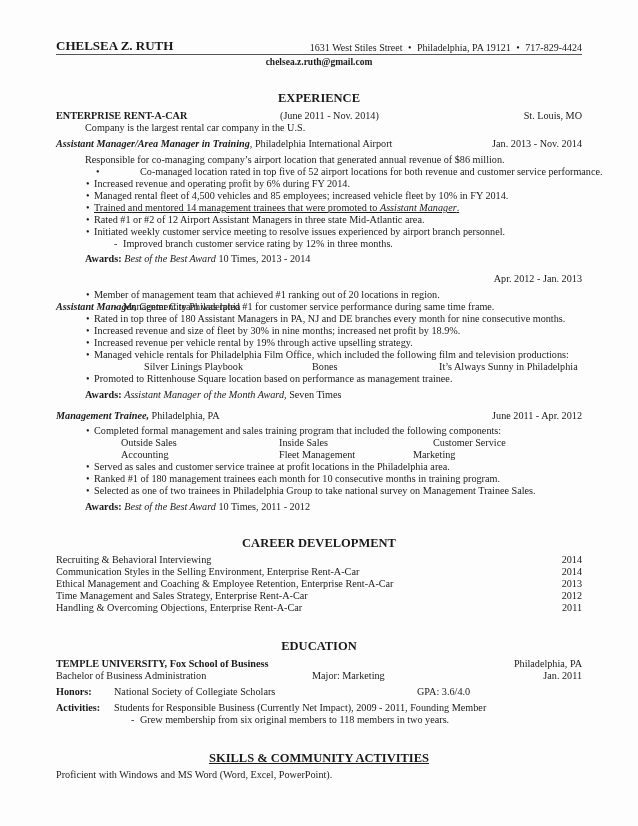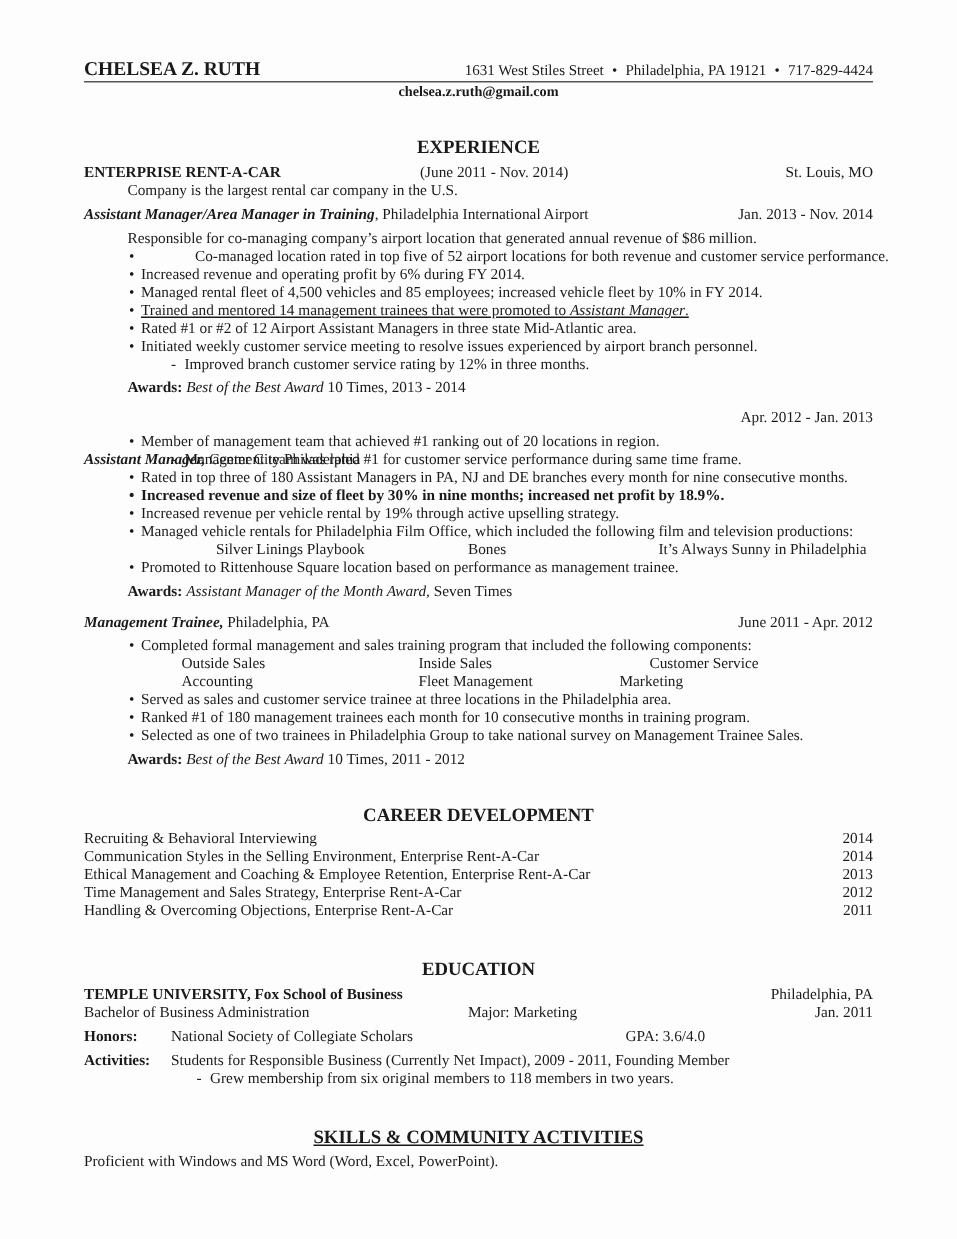--- a/index.html
+++ b/index.html
@@ -36,42 +36,42 @@
   <div class="abs b" style="left:0; top:110px;">ENTERPRISE RENT-A-CAR</div>
   <div class="abs" style="left:224px; top:110px;">(June 2011 - Nov. 2014)</div>
   <div class="abs right" style="right:0; top:110px;">St. Louis, MO</div>
   <div class="abs" style="left:29px; top:122px;">Company is the largest rental car company in the U.S.</div>
 
   <div class="abs" style="left:0; top:138px;">
     <span class="b i">Assistant Manager/Area Manager in Training</span><span>, Philadelphia International Airport</span>
   </div>
   <div class="abs right" style="right:0; top:138px;">Jan. 2013 - Nov. 2014</div>
   <div class="abs" style="left:29px; top:154px;">Responsible for co-managing company’s airport location that generated annual revenue of $86 million.</div>
-  <div class="abs bullet" style="left:38px; top:166px;padding-left:36px;">Co-managed location rated in top five of 52 airport locations for both revenue and customer service performance.</div>
+  <div class="abs bullet" style="left:48px; top:166px;padding-left:36px;">Co-managed location rated in top five of 52 airport locations for both revenue and customer service performance.</div>
   <div class="abs bullet" style="left:38px; top:178px;">Increased revenue and operating profit by 6% during FY 2014.</div>
   <div class="abs bullet" style="left:38px; top:190px;">Managed rental fleet of 4,500 vehicles and 85 employees; increased vehicle fleet by 10% in FY 2014.</div>
   <div class="abs bullet" style="left:38px; top:202px;text-decoration:underline;">
     <span>Trained and mentored 14 management trainees that were promoted to </span><span class="i">Assistant Manager</span><span>.</span>
   </div>
   <div class="abs bullet" style="left:38px; top:214px;">Rated #1 or #2 of 12 Airport Assistant Managers in three state Mid-Atlantic area.</div>
   <div class="abs bullet" style="left:38px; top:226px;">Initiated weekly customer service meeting to resolve issues experienced by airport branch personnel.</div>
   <div class="abs dash" style="left:67px; top:238px;">Improved branch customer service rating by 12% in three months.</div>
   <div class="abs" style="left:29px; top:253px;">
     <span class="b">Awards:</span>
     <span class="i">Best of the Best Award</span><span> 10 Times, 2013 - 2014</span>
   </div>
 
   <div class="abs" style="left:0; top:273px;margin-top:28px;">
     <span class="b i">Assistant Manager,</span><span> Center City Philadelphia</span>
   </div>
   <div class="abs right" style="right:0; top:273px;">Apr. 2012 - Jan. 2013</div>
   <div class="abs bullet" style="left:38px; top:289px;">Member of management team that achieved #1 ranking out of 20 locations in region.</div>
   <div class="abs dash" style="left:67px; top:301px;">Management team was rated #1 for customer service performance during same time frame.</div>
   <div class="abs bullet" style="left:38px; top:313px;">Rated in top three of 180 Assistant Managers in PA, NJ and DE branches every month for nine consecutive months.</div>
-  <div class="abs bullet" style="left:38px; top:325px;font-weight:bold;">Increased revenue and size of fleet by 30% in nine months; increased net profit by 18.9%.</div>
+  <div class="abs bullet" style="left:38px; top:325px;">Increased revenue and size of fleet by 30% in nine months; increased net profit by 18.9%.</div>
   <div class="abs bullet" style="left:38px; top:337px;">Increased revenue per vehicle rental by 19% through active upselling strategy.</div>
   <div class="abs bullet" style="left:38px; top:349px;">Managed vehicle rentals for Philadelphia Film Office, which included the following film and television productions:</div>
   <div class="abs" style="left:88px; top:361px;">Silver Linings Playbook</div>
   <div class="abs" style="left:256px; top:361px;">Bones</div>
   <div class="abs" style="left:383px; top:361px;">It’s Always Sunny in Philadelphia</div>
   <div class="abs bullet" style="left:38px; top:373px;">Promoted to Rittenhouse Square location based on performance as management trainee.</div>
   <div class="abs" style="left:29px; top:389px;">
     <span class="b">Awards:</span>
     <span class="i">Assistant Manager of the Month Award,</span><span> Seven Times</span>
   </div>
@@ -80,21 +80,21 @@
     <span class="b i">Management Trainee,</span><span> Philadelphia, PA</span>
   </div>
   <div class="abs right" style="right:0; top:410px;">June 2011 - Apr. 2012</div>
   <div class="abs bullet" style="left:38px; top:425px;">Completed formal management and sales training program that included the following components:</div>
   <div class="abs" style="left:65px; top:437px;">Outside Sales</div>
   <div class="abs" style="left:223px; top:437px;">Inside Sales</div>
   <div class="abs" style="left:357px; top:437px;padding-left:20px;">Customer Service</div>
   <div class="abs" style="left:65px; top:449px;">Accounting</div>
   <div class="abs" style="left:223px; top:449px;">Fleet Management</div>
   <div class="abs" style="left:357px; top:449px;">Marketing</div>
-  <div class="abs bullet" style="left:38px; top:461px;">Served as sales and customer service trainee at three locations in the Philadelphia area.</div>
+  <div class="abs bullet" style="left:38px; top:461px;">Served as sales and customer service trainee at profit locations in the Philadelphia area.</div>
   <div class="abs bullet" style="left:38px; top:473px;">Ranked #1 of 180 management trainees each month for 10 consecutive months in training program.</div>
   <div class="abs bullet" style="left:38px; top:485px;">Selected as one of two trainees in Philadelphia Group to take national survey on Management Trainee Sales.</div>
   <div class="abs" style="left:29px; top:501px;">
     <span class="b">Awards:</span>
     <span class="i">Best of the Best Award</span><span> 10 Times, 2011 - 2012</span>
   </div>
 
   <div class="section-title" style="top:537px;text-align:center;">CAREER DEVELOPMENT</div>
   <div class="abs" style="left:0; top:554px;">Recruiting &amp; Behavioral Interviewing</div>
   <div class="abs right" style="right:0; top:554px;">2014</div>

